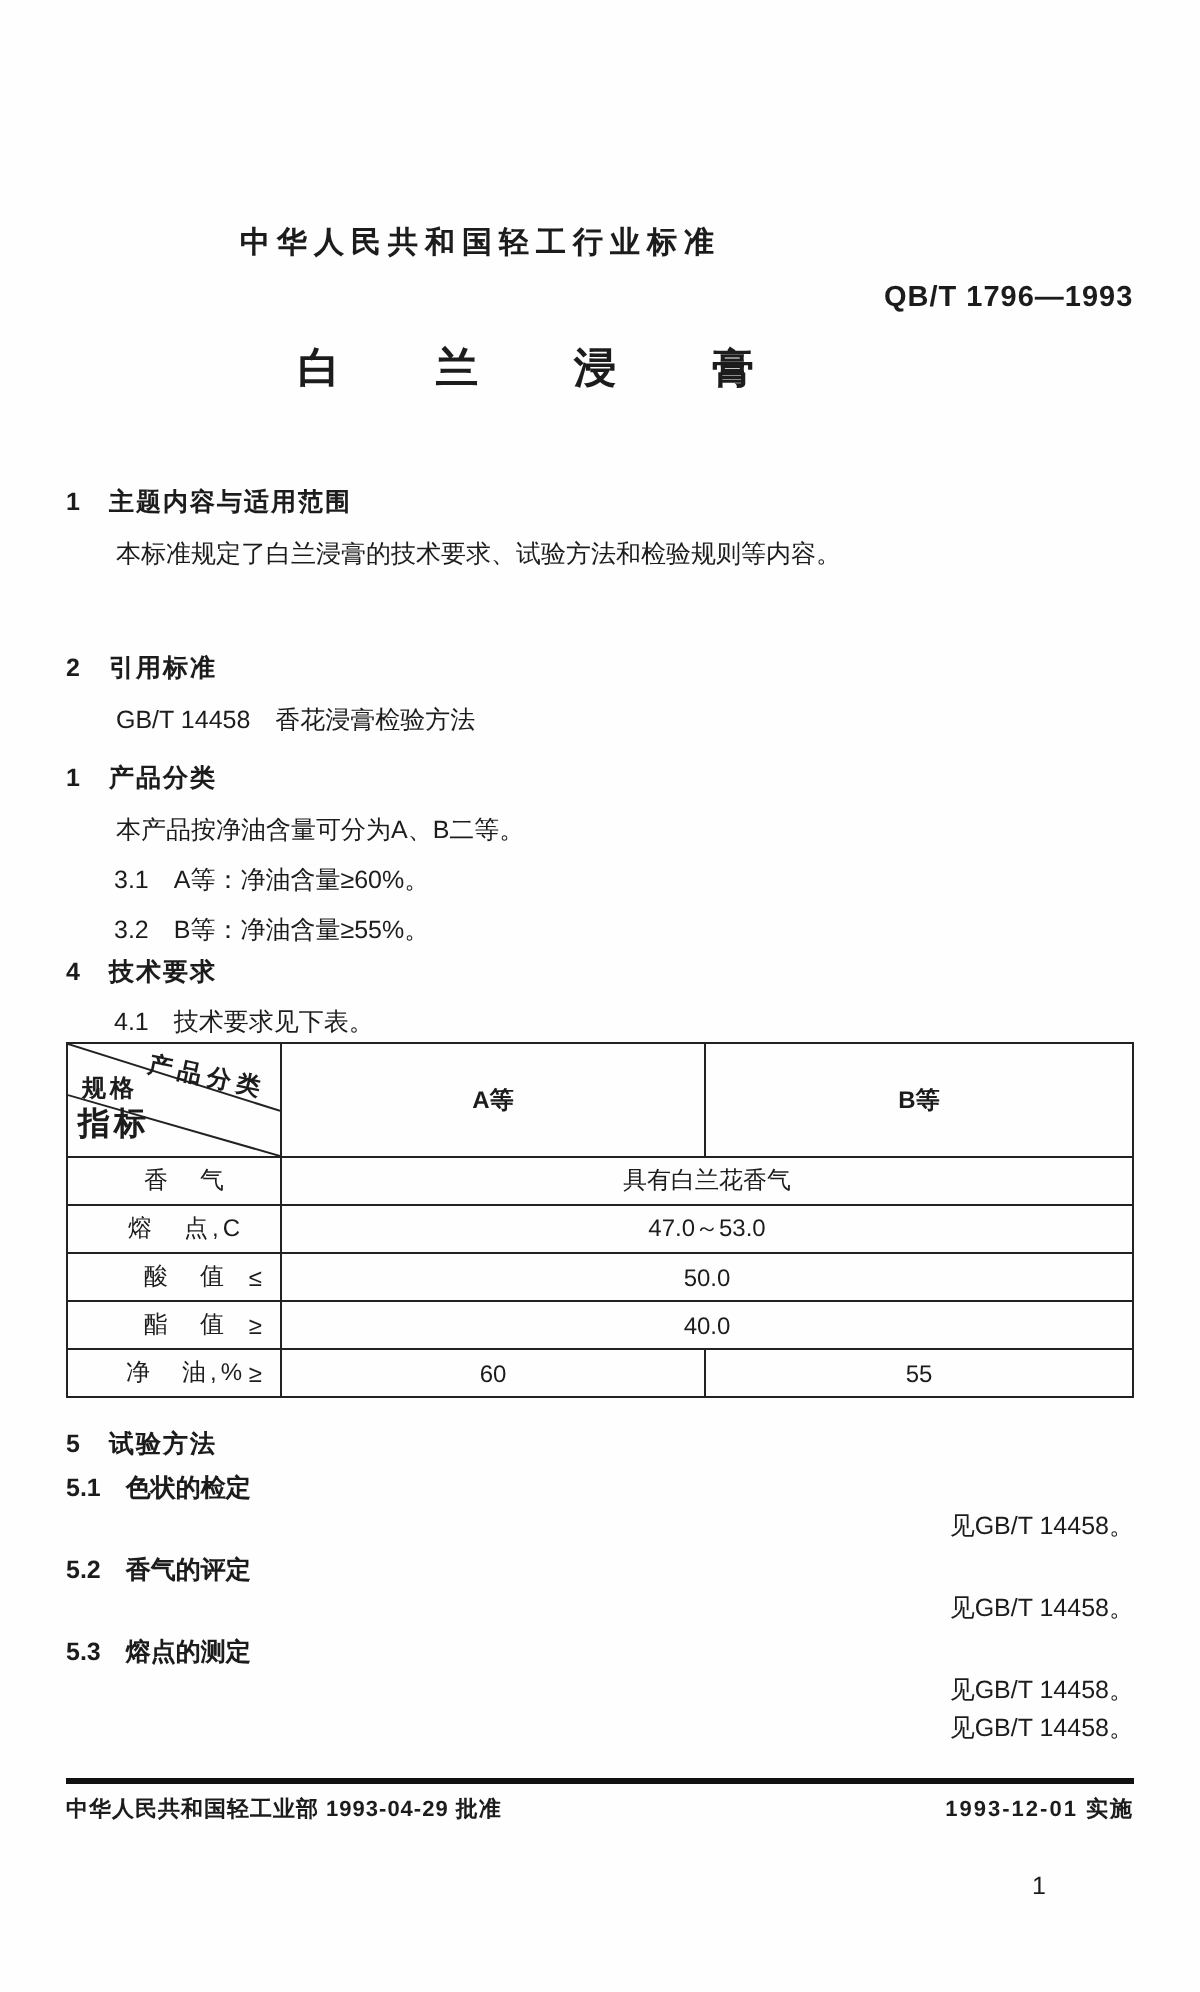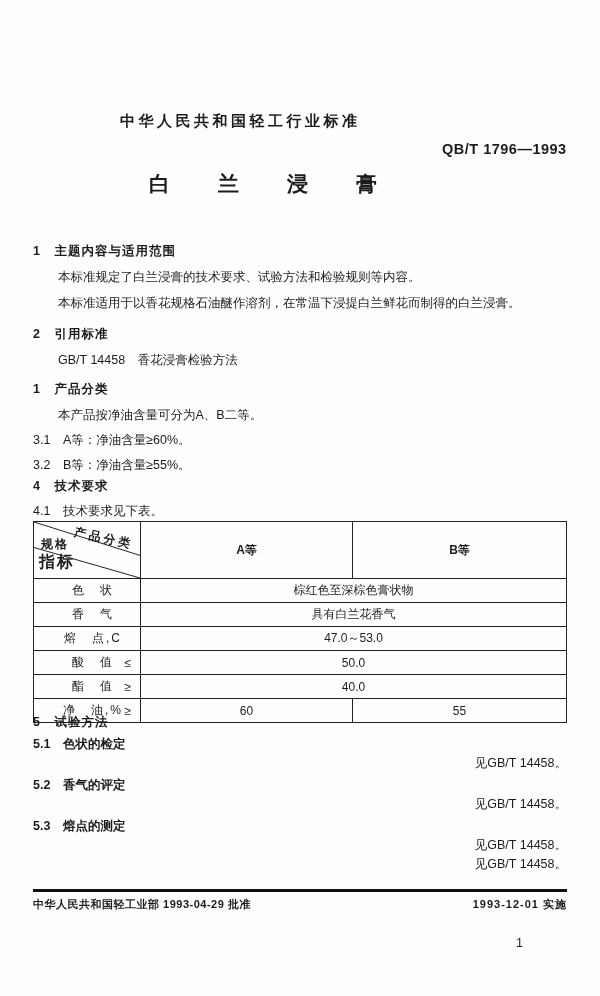--- a/index.html
+++ b/index.html
@@ -30,21 +30,21 @@
   .title span {
     font-size:21px; font-weight:bold;
     letter-spacing:48px; margin-right:-48px;
     white-space:nowrap;
   }
 
   .sec { position:absolute; left:33px; right:33px; font-size:12.5px; line-height:17px; }
   .h { font-weight:bold; letter-spacing:1px; }
   .sec p { margin-top:9px; }
   p.ind { text-indent:25px; }
-  p.noind { text-indent:0; margin-top:8px; }
+  p.noind { text-indent:0; margin-top:8px;margin-left:24px; }
 
   .sec5 { line-height:16px; }
   .sec5 .mh { margin-top:6px;font-weight:bold; }
   .sec5 p { margin-top:3px; text-indent:25px;text-align:right; }
 
   .tblwrap { position:absolute; top:521px; left:33px; right:33px; }
   table.spec {
     width:100%; border-collapse:collapse; table-layout:fixed;
     border:1.5px solid #222; font-size:12px;
   }
@@ -73,21 +73,20 @@
 
 <div class="page">
 
   <div class="org">中华人民共和国轻工行业标准</div>
   <div class="code">QB/T 1796—1993</div>
   <div class="title"><span>白兰浸膏</span></div>
 
   <div class="sec" style="top:243px">
     <div class="h">1　主题内容与适用范围</div>
     <p class="ind">本标准规定了白兰浸膏的技术要求、试验方法和检验规则等内容。</p>
-    <p class="ind">本标准适用于以香花规格石油醚作溶剂，在常温下浸提白兰鲜花而制得的白兰浸膏。</p>
   </div>
 
   <div class="sec" style="top:326px">
     <div class="h">2　引用标准</div>
     <p class="ind">GB/T 14458　香花浸膏检验方法</p>
   </div>
 
   <div class="sec" style="top:381px">
     <div class="h">1　产品分类</div>
     <p class="ind">本产品按净油含量可分为A、B二等。</p>
@@ -116,24 +115,20 @@
             </svg>
             <span class="lbl-class">产品分类</span>
             <span class="lbl-spec">规格</span>
             <span class="lbl-index">指标</span>
           </th>
           <th>A等</th>
           <th>B等</th>
         </tr>
       </thead>
       <tbody>
-        <tr>
-          <td class="lab"><span>色　状</span></td>
-          <td colspan="2">棕红色至深棕色膏状物</td>
-        </tr>
         <tr>
           <td class="lab"><span>香　气</span></td>
           <td colspan="2">具有白兰花香气</td>
         </tr>
         <tr>
           <td class="lab"><span>熔　点,C</span></td>
           <td colspan="2">47.0～53.0</td>
         </tr>
         <tr>
           <td class="lab"><span>酸　值</span><span class="op">≤</span></td>

